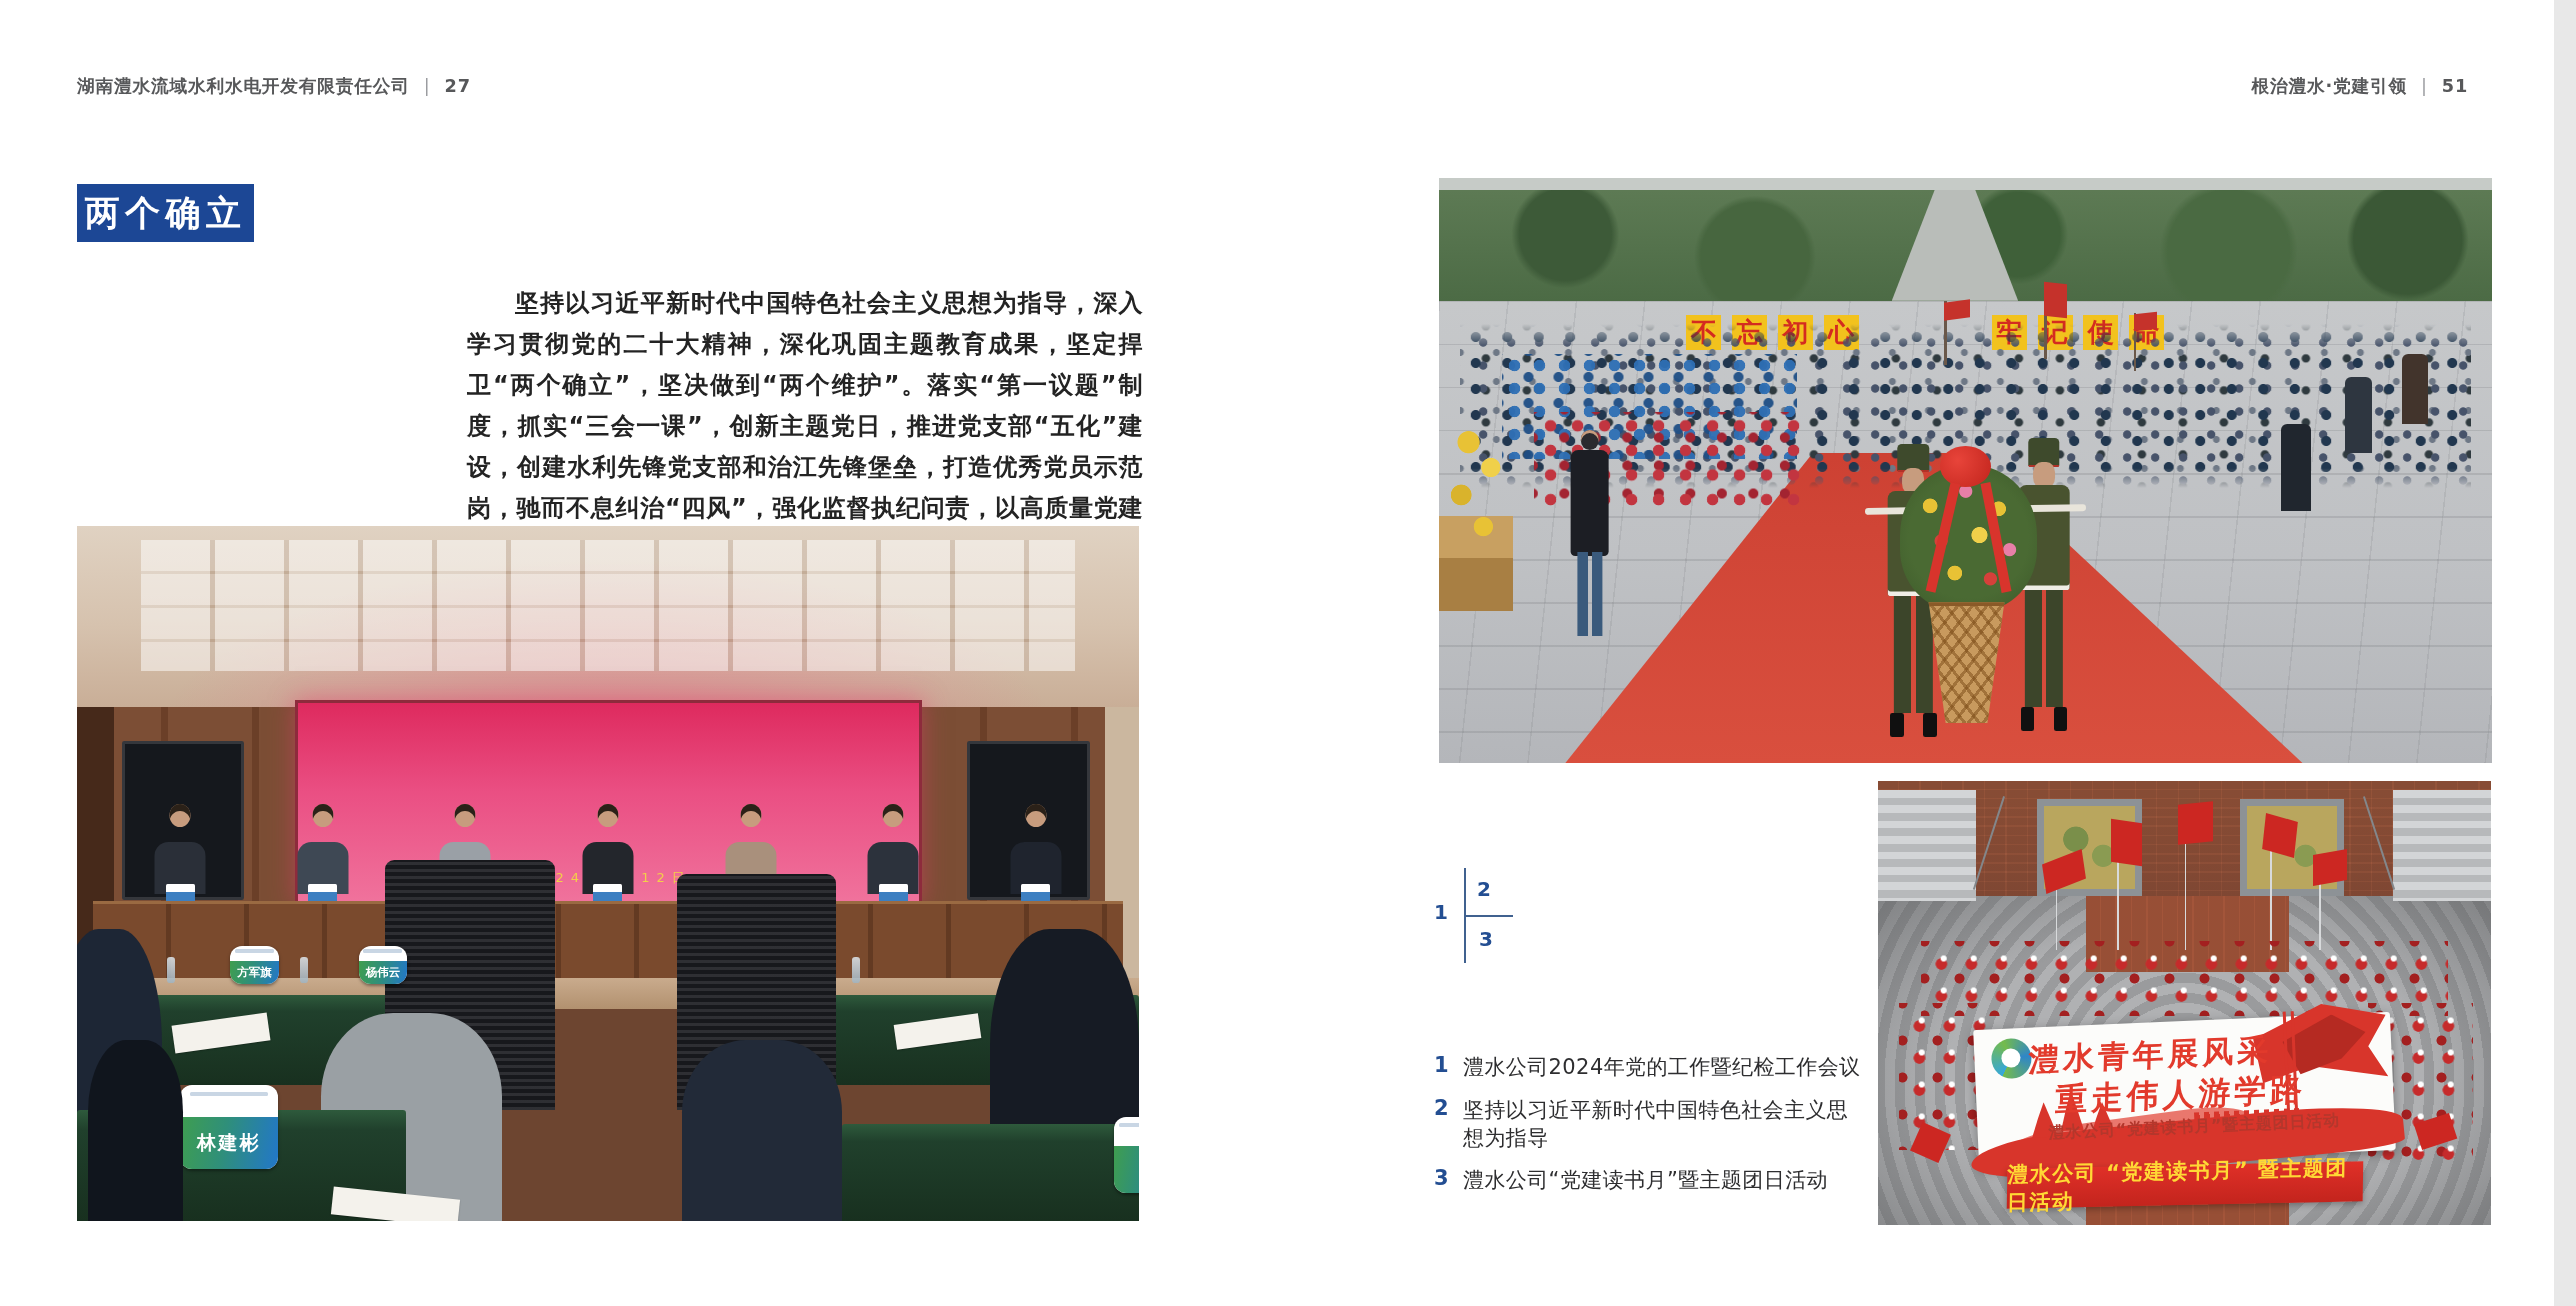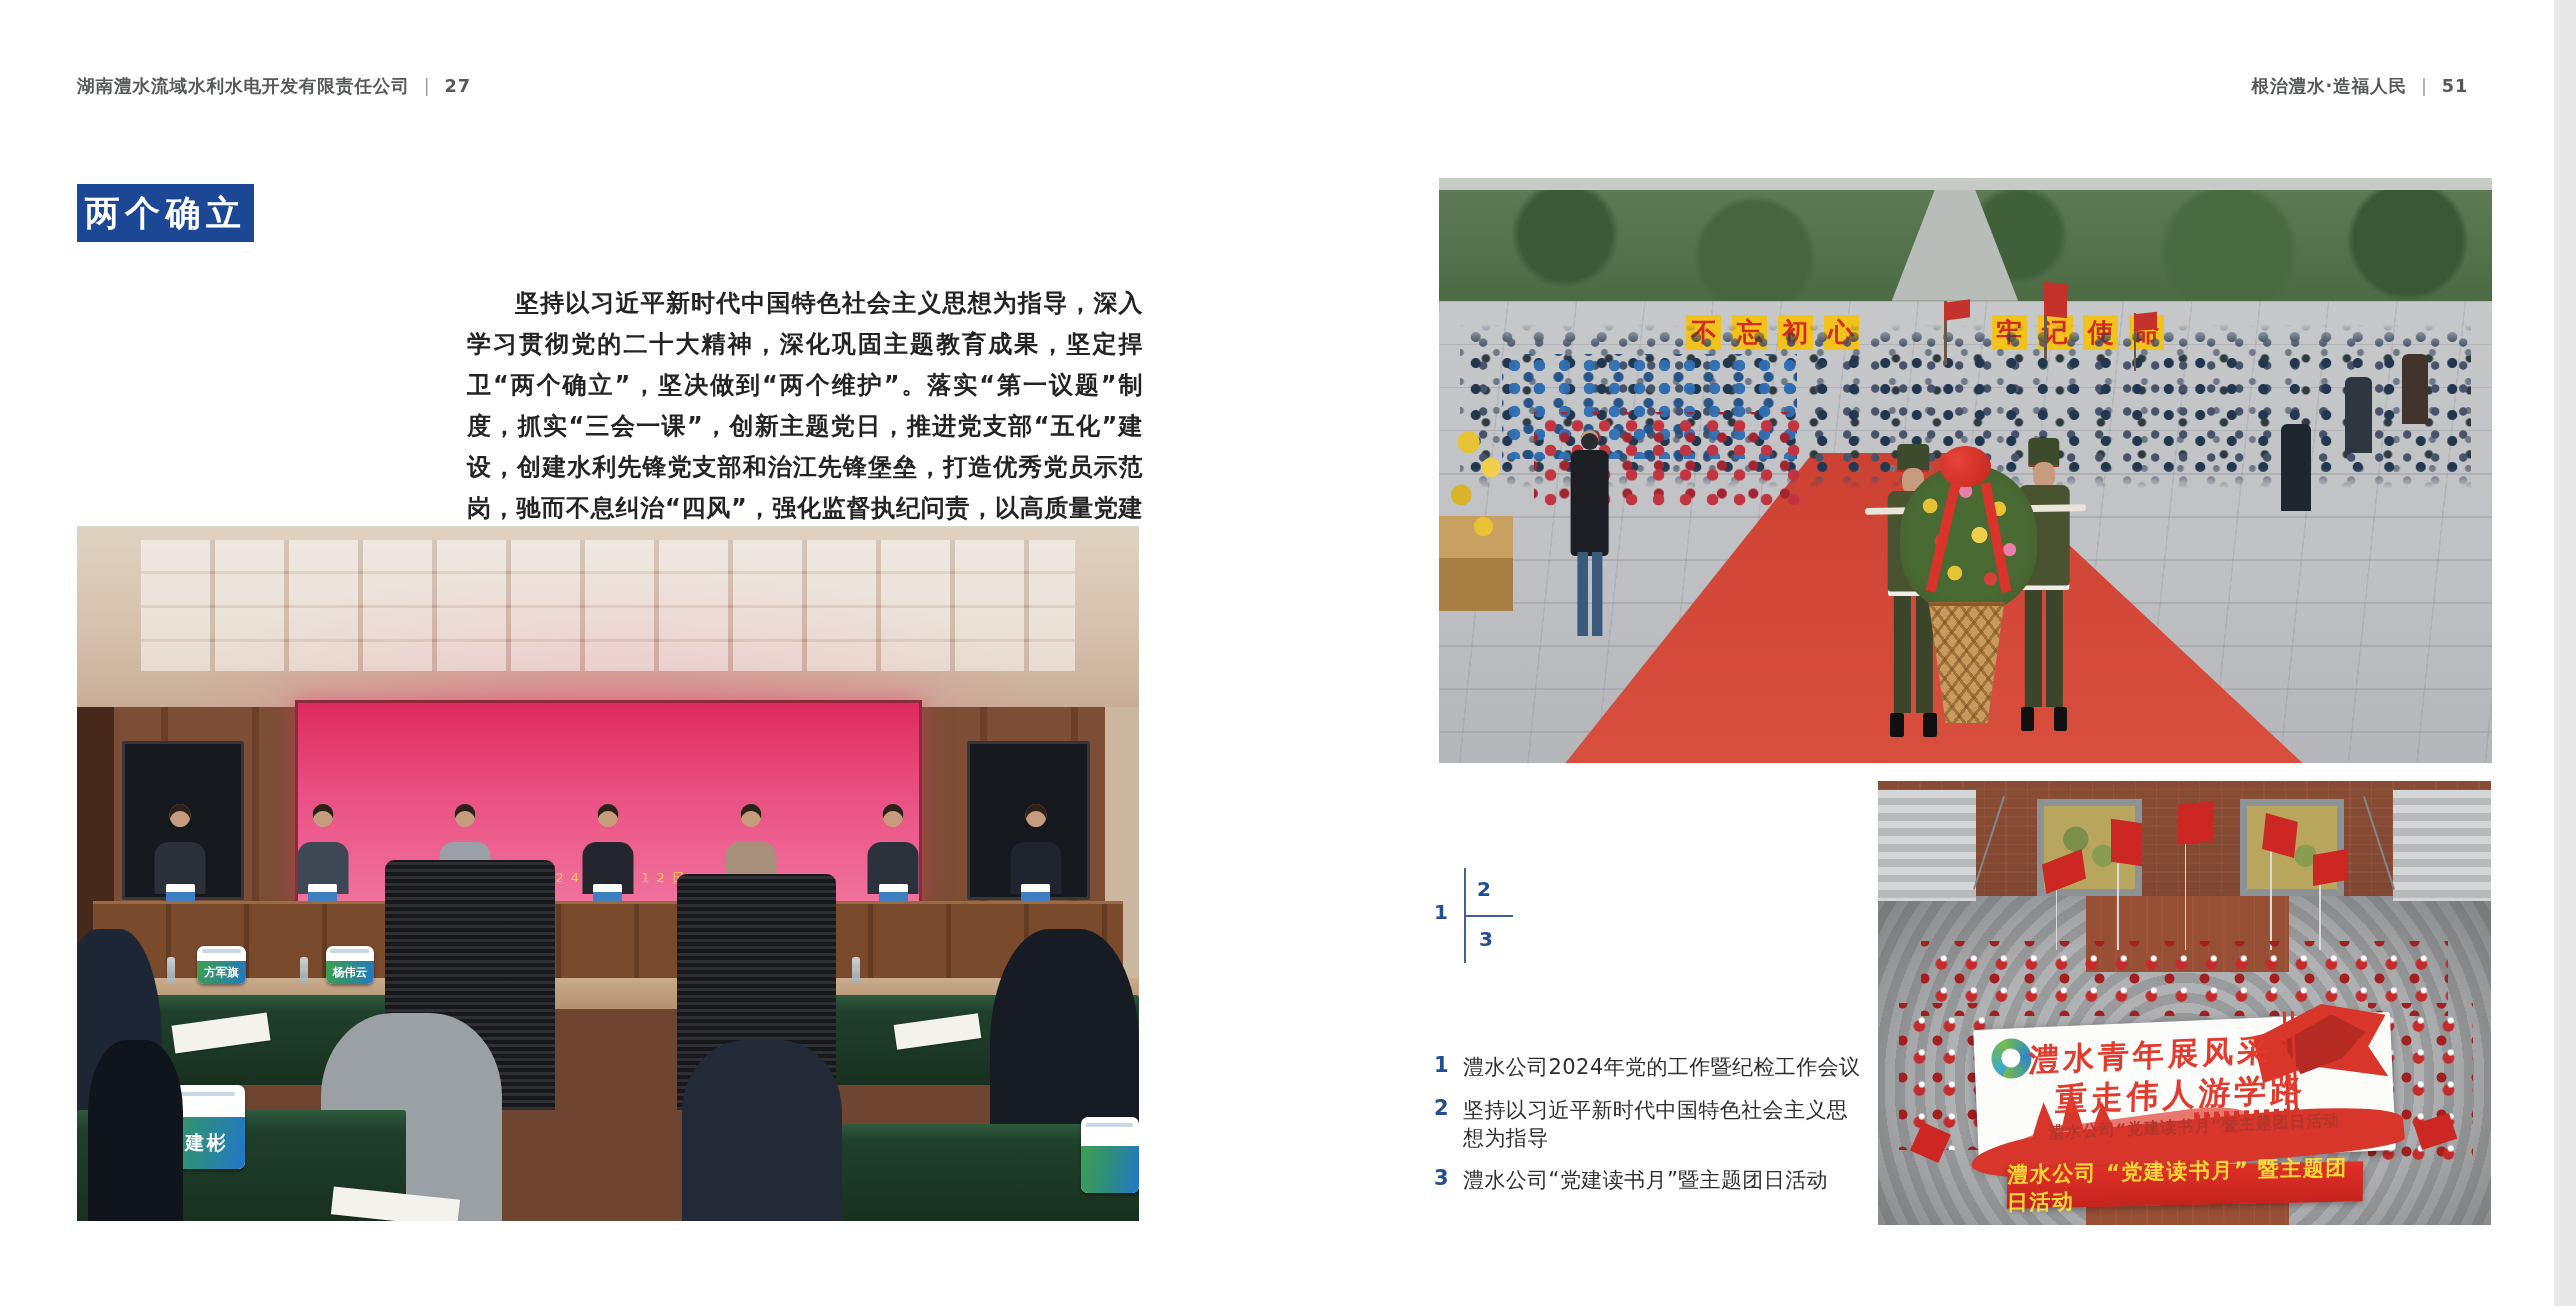--- a/index.html
+++ b/index.html
@@ -63,21 +63,21 @@
   .plate{width:29px;height:100%;background:linear-gradient(180deg,#ffffff 45%,#3d7fc1 45%);border-radius:1.5px;}
   .p1-desk{left:1.5%;top:54%;width:97%;height:11%;
     background:repeating-linear-gradient(90deg,#7a4a2d 0 73px,#633a22 73px 78px);
     border-top:3.8px solid #9a6a42;}
   .p1-floor{left:0;top:65%;width:100%;height:4.5%;background:linear-gradient(180deg,#c9ab8d,#b2916f);}
   .gdesk{background:linear-gradient(180deg,#2e5a3c 0%,#20402c 18%,#18301f 100%);border-radius:3.1px 3.1px 0 0;}
   .p1-gd1l{left:0;top:67.5%;width:39%;height:13%;}
   .p1-gd1r{left:61%;top:67.5%;width:39%;height:13%;}
   .p1-gd2l{left:0;top:84%;width:31%;height:16%;}
   .p1-gd2r{left:72%;top:86%;width:28%;height:14%;}
-  .ncard{background:#ffffff;border-radius:7px;overflow:hidden;box-shadow:0 1.5px 3.1px rgba(0,0,0,.4);}
+  .ncard{background:#ffffff;border-radius:12px;overflow:hidden;box-shadow:0 1.5px 3.1px rgba(0,0,0,.4);margin-left:33px;}
   .ncard .band{position:absolute;left:0;right:0;bottom:0;height:62%;
     background:linear-gradient(100deg,#3f9e4f 0%,#2f8f7a 45%,#2277c9 100%);
     color:#fff;font-weight:bold;display:flex;align-items:center;justify-content:center;}
   .ncard .logoline{position:absolute;left:10%;top:8%;width:80%;height:3.8px;background:#c9d6e4;border-radius:1.5px;}
   #card-fjq{left:11.3%;top:60.5%;width:4.6%;height:5.4%;} #card-fjq .band{font-size:11.5px;}
   #card-ywc{left:23.4%;top:60.5%;width:4.6%;height:5.4%;} #card-ywc .band{font-size:11.5px;}
   #card-ljb{left:6.6%;top:80.5%;width:9.2%;height:12%;} #card-ljb .band{font-size:19px;letter-spacing:2.3px;}
   #card-blank-r{left:94.5%;top:85%;width:5.5%;height:11%;}
   .bottle{width:7.7px;height:26px;border-radius:3.1px;background:linear-gradient(180deg,#dfe8ee,#9fb4c2);opacity:.85;}
   #btl1{left:8.5%;top:62%;} #btl2{left:21%;top:62%;} #btl3{left:73%;top:62%;}
@@ -291,21 +291,21 @@
 
 <div id="spread">
 
   <div class="runhead" id="head-left">
     <span>湖南澧水流域水利水电开发有限责任公司</span>
     <span class="div">|</span>
     <span>27</span>
   </div>
 
   <div class="runhead" id="head-right">
-    <span>根治澧水·造福人民</span>
+    <span>根治澧水·党建引领</span>
     <span class="div">|</span>
     <span>51</span>
   </div>
 
   <div id="badge">两个确立</div>
 
   <div id="intro">坚持以习近平新时代中国特色社会主义思想为指导，深入学习贯彻党的二十大精神，深化巩固主题教育成果，坚定捍卫“两个确立”，坚决做到“两个维护”。落实“第一议题”制度，抓实“三会一课”，创新主题党日，推进党支部“五化”建设，创建水利先锋党支部和治江先锋堡垒，打造优秀党员示范岗，驰而不息纠治“四风”，强化监督执纪问责，以高质量党建引领保障公司各项事业高质量发展。</div>
 
   <div class="photo" id="photo1">
     <div class="abs p1-ceiling"></div>

